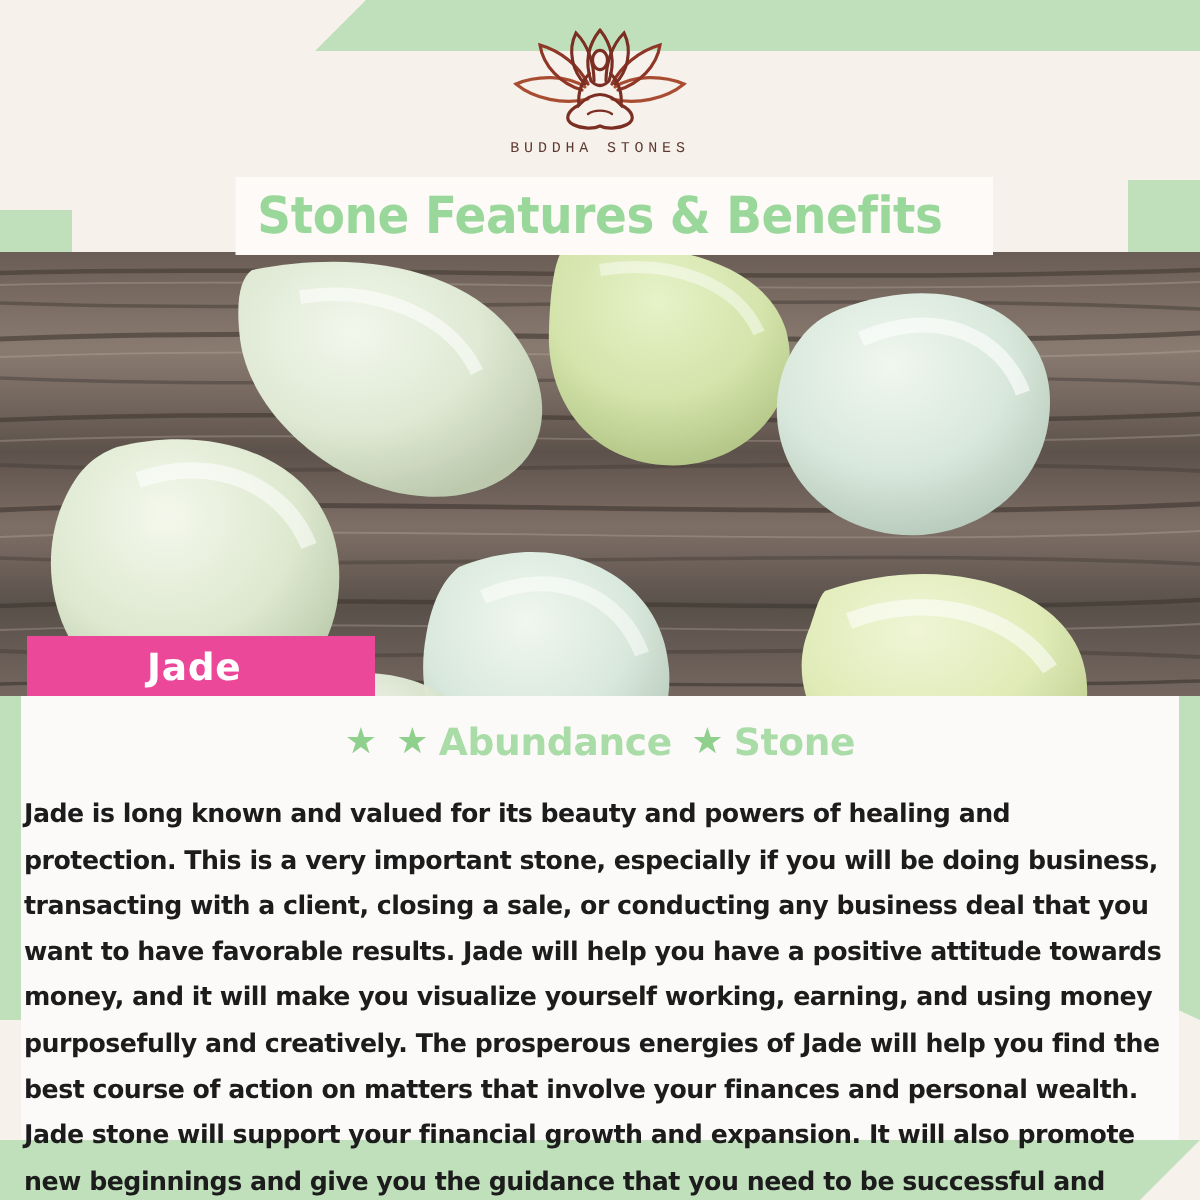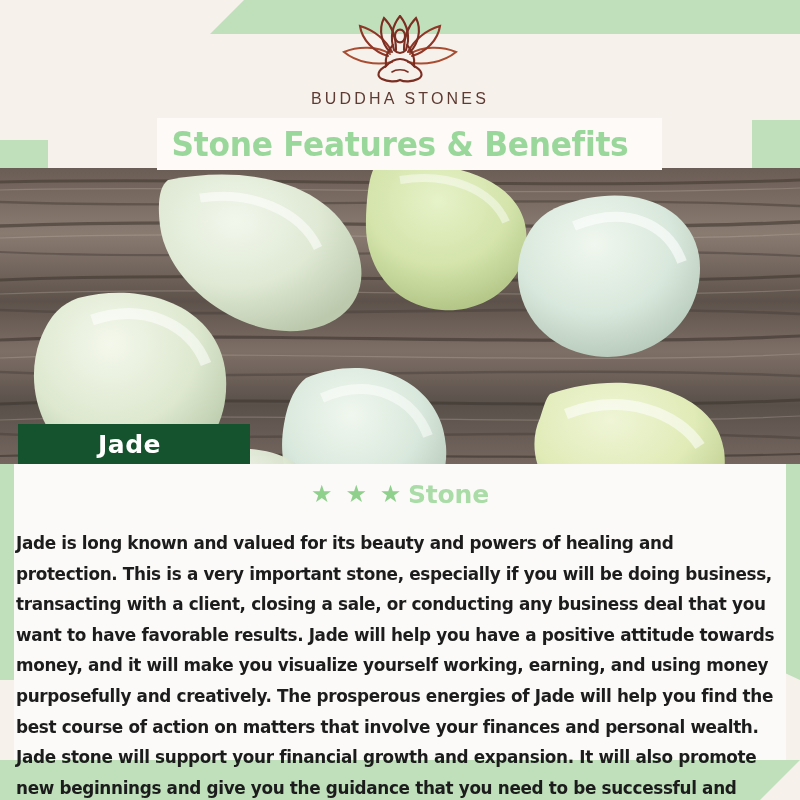--- a/index.html
+++ b/index.html
@@ -40,22 +40,22 @@
 
   
   #header{
     position:absolute;top:0;left:0;width:800px;height:120px;
     display:flex;flex-direction:column;align-items:center;
     justify-content:center;z-index:5;
   }
   #logo-lotus{display:block;margin:0 auto;}
   #brand-name{
     margin-top:6px;
-    font-family:Liberation Sans, sans-serif;
-    font-size:16px;letter-spacing:3.2px;
+    font-family:Liberation Mono, monospace;
+    font-size:10px;letter-spacing:3.2px;
     color:#5e3b32;font-weight:400;text-align:left;
   }
 
   
   #title-band{
     position:absolute;top:118px;left:157px;width:505px;height:52px;
     background:#fdfaf7;z-index:6;
   }
   #page-title{
     position:absolute;top:118px;left:0;width:800px;height:52px;
@@ -69,21 +69,21 @@
   
   #photo{
     position:absolute;top:168px;left:0;width:800px;height:296px;
     overflow:hidden;z-index:3;background:#6e6159;
   }
   #photo svg{display:block;width:800px;height:296px;}
 
   
   #jade-band{
     position:absolute;top:424px;left:18px;width:232px;height:40px;
-    background:#14532d;z-index:8;display:flex;align-items:center;
+    background:#ec4899;z-index:8;display:flex;align-items:center;
   }
   #jade-label{
     margin-left:80px;
     font-family:"DejaVu Sans", sans-serif;
     font-weight:bold;font-size:25px;color:#ffffff;
     letter-spacing:0.5px;
   }
 
   
   #benefits{
@@ -253,20 +253,21 @@
   <div id="jade-band">
     <span id="jade-label">Jade</span>
   </div>
 
   <div id="benefits">
     <span class="benefit">
       <span class="star">★</span>
     </span>
     <span class="benefit">
       <span class="star">★</span>
+      <span>Abundance</span>
     </span>
     <span class="benefit">
       <span class="star">★</span>
       <span>Stone</span>
     </span>
   </div>
 
   <div id="body-block">
     <p id="body-text">Jade is long known and valued for its beauty and powers of healing and protection. This is a very important stone, especially if you will be doing business, transacting with a client, closing a sale, or conducting any business deal that you want to have favorable results. Jade will help you have a positive attitude towards money, and it will make you visualize yourself working, earning, and using money purposefully and creatively. The prosperous energies of Jade will help you find the best course of action on matters that involve your finances and personal wealth. Jade stone will support your financial growth and expansion. It will also promote new beginnings and give you the guidance that you need to be successful and wealthy!</p>
   </div>

